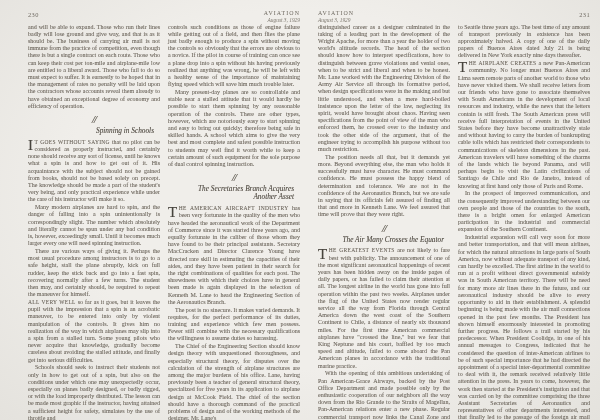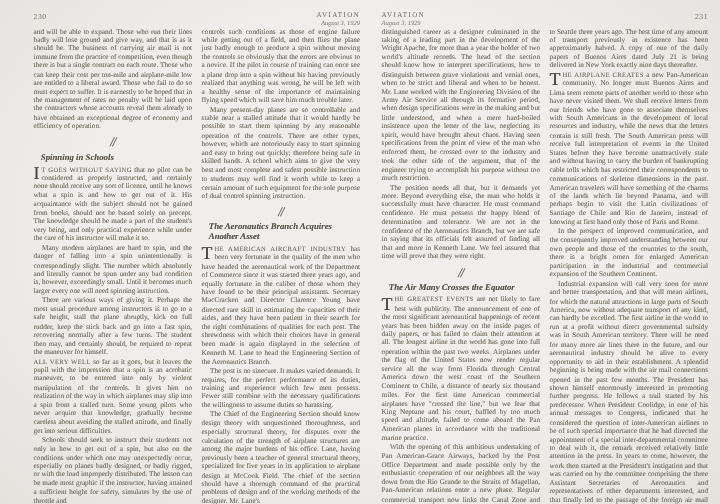--- a/index.html
+++ b/index.html
@@ -26,22 +26,22 @@
     margin:0;font-size:6px;line-height:7.2px;text-align:justify;
     color:#756f66;text-shadow:0 0 0.4px rgba(118,112,102,0.55);
   }
   p.body-p.indent{text-indent:7px;}
   p.body-p + p.body-p{margin-top:0.6px;}
   .divider{
     text-align:center;font-size:11px;line-height:10px;font-style:italic;font-weight:bold;
     color:#5d584f;margin:4px 0 3px;letter-spacing:-1px;
   }
   h2.section-heading{
-    margin:2px 6px 3.5px;font-size:7.3px;line-height:8.2px;text-align:left;
-    font-weight:bold;font-style:italic;color:#57524a;
+    margin:2px 6px 3.5px;font-size:7.3px;line-height:8.2px;text-align:right;
+    font-weight:normal;font-style:italic;color:#57524a;
     text-shadow:0 0 0.4px rgba(87,82,74,0.5);
   }
   .dropcap{
     float:left;font-size:15px;line-height:12.6px;padding:0.5px 1.5px 0 0;
     color:#47443d;text-shadow:0 0 0.4px rgba(71,68,61,0.6);
   }
   .lead-caps{font-size:5.5px;letter-spacing:0.3px;}
   .clearfix::after{content:"";display:block;clear:both;}
 </style>
 </head>
@@ -65,21 +65,21 @@
         <p class="body-p clearfix"><span class="dropcap">I</span><span class="lead-caps">T GOES WITHOUT SAYING</span> <span>that no pilot can be considered as properly instructed, and certainly none should receive any sort of license, until he knows what a spin is and how to get out of it. His acquaintance with the subject should not be gained from books, should not be based solely on precept. The knowledge should be made a part of the student's very being, and only practical experience while under the care of his instructor will make it so.</span></p>
         <p class="body-p indent">Many modern airplanes are hard to spin, and the danger of falling into a spin unintentionally is correspondingly slight. The number which absolutely and literally cannot be spun under any bad condition is, however, exceedingly small. Until it becomes much larger every one will need spinning instruction.</p>
         <p class="body-p indent">There are various ways of giving it. Perhaps the most usual procedure among instructors is to go to a safe height, stall the plane abruptly, kick on full rudder, keep the stick back and go into a fast spin, recovering normally after a few turns. The student then may, and certainly should, be required to repeat the maneuver for himself.</p>
         <p class="body-p"><span class="lead-caps">ALL VERY WELL</span> <span>so far as it goes, but it leaves the pupil with the impression that a spin is an acrobatic maneuver, to be entered into only by violent manipulation of the controls. It gives him no realization of the way in which airplanes may slip into a spin from a stalled turn. Some young pilots who never acquire that knowledge, gradually become careless about avoiding the stalled attitude, and finally get into serious difficulties.</span></p>
         <p class="body-p indent">Schools should seek to instruct their students not only in how to get out of a spin, but also on the conditions under which one may unexpectedly occur, especially on planes badly designed, or badly rigged, or with the load improperly distributed. The lesson can be made most graphic if the instructor, having attained a sufficient height for safety, simulates by the use of throttle and</p>
       </div>
       <div class="col">
         <p class="body-p">controls such conditions as those of engine failure while getting out of a field, and then flies the plane just badly enough to produce a spin without moving the controls so obviously that the errors are obvious to a novice. If the pilot in course of training can once see a plane drop into a spin without his having previously realized that anything was wrong, he will be left with a healthy sense of the importance of maintaining flying speed which will save him much trouble later.</p>
         <p class="body-p indent">Many present-day planes are so controllable and stable near a stalled attitude that it would hardly be possible to start them spinning by any reasonable operation of the controls. There are other types, however, which are notoriously easy to start spinning and easy to bring out quickly; therefore being safe in skilled hands. A school which aims to give the very best and most complete and safest possible instruction to students may well find it worth while to keep a certain amount of such equipment for the sole purpose of dual control spinning instruction.</p>
         <div class="divider"><span>//</span></div>
-        <h2 class="section-heading">The Aeronautics Branch Acquires Another Asset</h2>
+        <h2 class="section-heading">The Secretaries Branch Acquires Another Asset</h2>
         <p class="body-p clearfix"><span class="dropcap">T</span><span class="lead-caps">HE AMERICAN AIRCRAFT INDUSTRY</span> <span>has been very fortunate in the quality of the men who have headed the aeronautical work of the Department of Commerce since it was started three years ago, and equally fortunate in the caliber of those whom they have found to be their principal assistants. Secretary MacCracken and Director Clarence Young have directed rare skill in estimating the capacities of their aides, and they have been patient in their search for the right combinations of qualities for each post. The shrewdness with which their choices have in general been made is again displayed in the selection of Kenneth M. Lane to head the Engineering Section of the Aeronautics Branch.</span></p>
         <p class="body-p indent">The post is no sinecure. It makes varied demands. It requires, for the perfect performance of its duties, training and experience which few men possess. Fewer still combine with the necessary qualifications the willingness to assume duties so harassing.</p>
         <p class="body-p indent">The Chief of the Engineering Section should know design theory with unquestioned thoroughness, and especially structural theory, for disputes over the calculation of the strength of airplane structures are among the major burdens of his office. Lane, having previously been a teacher of general structural theory, specialized for five years in its application to airplane design at McCook Field. The chief of the section should have a thorough command of the practical problems of design and of the working methods of the designer. Mr. Lane's</p>
       </div>
     </div>
   </section>
 
   <section class="page right">
     <header class="page-head">
       <span class="running-head">

